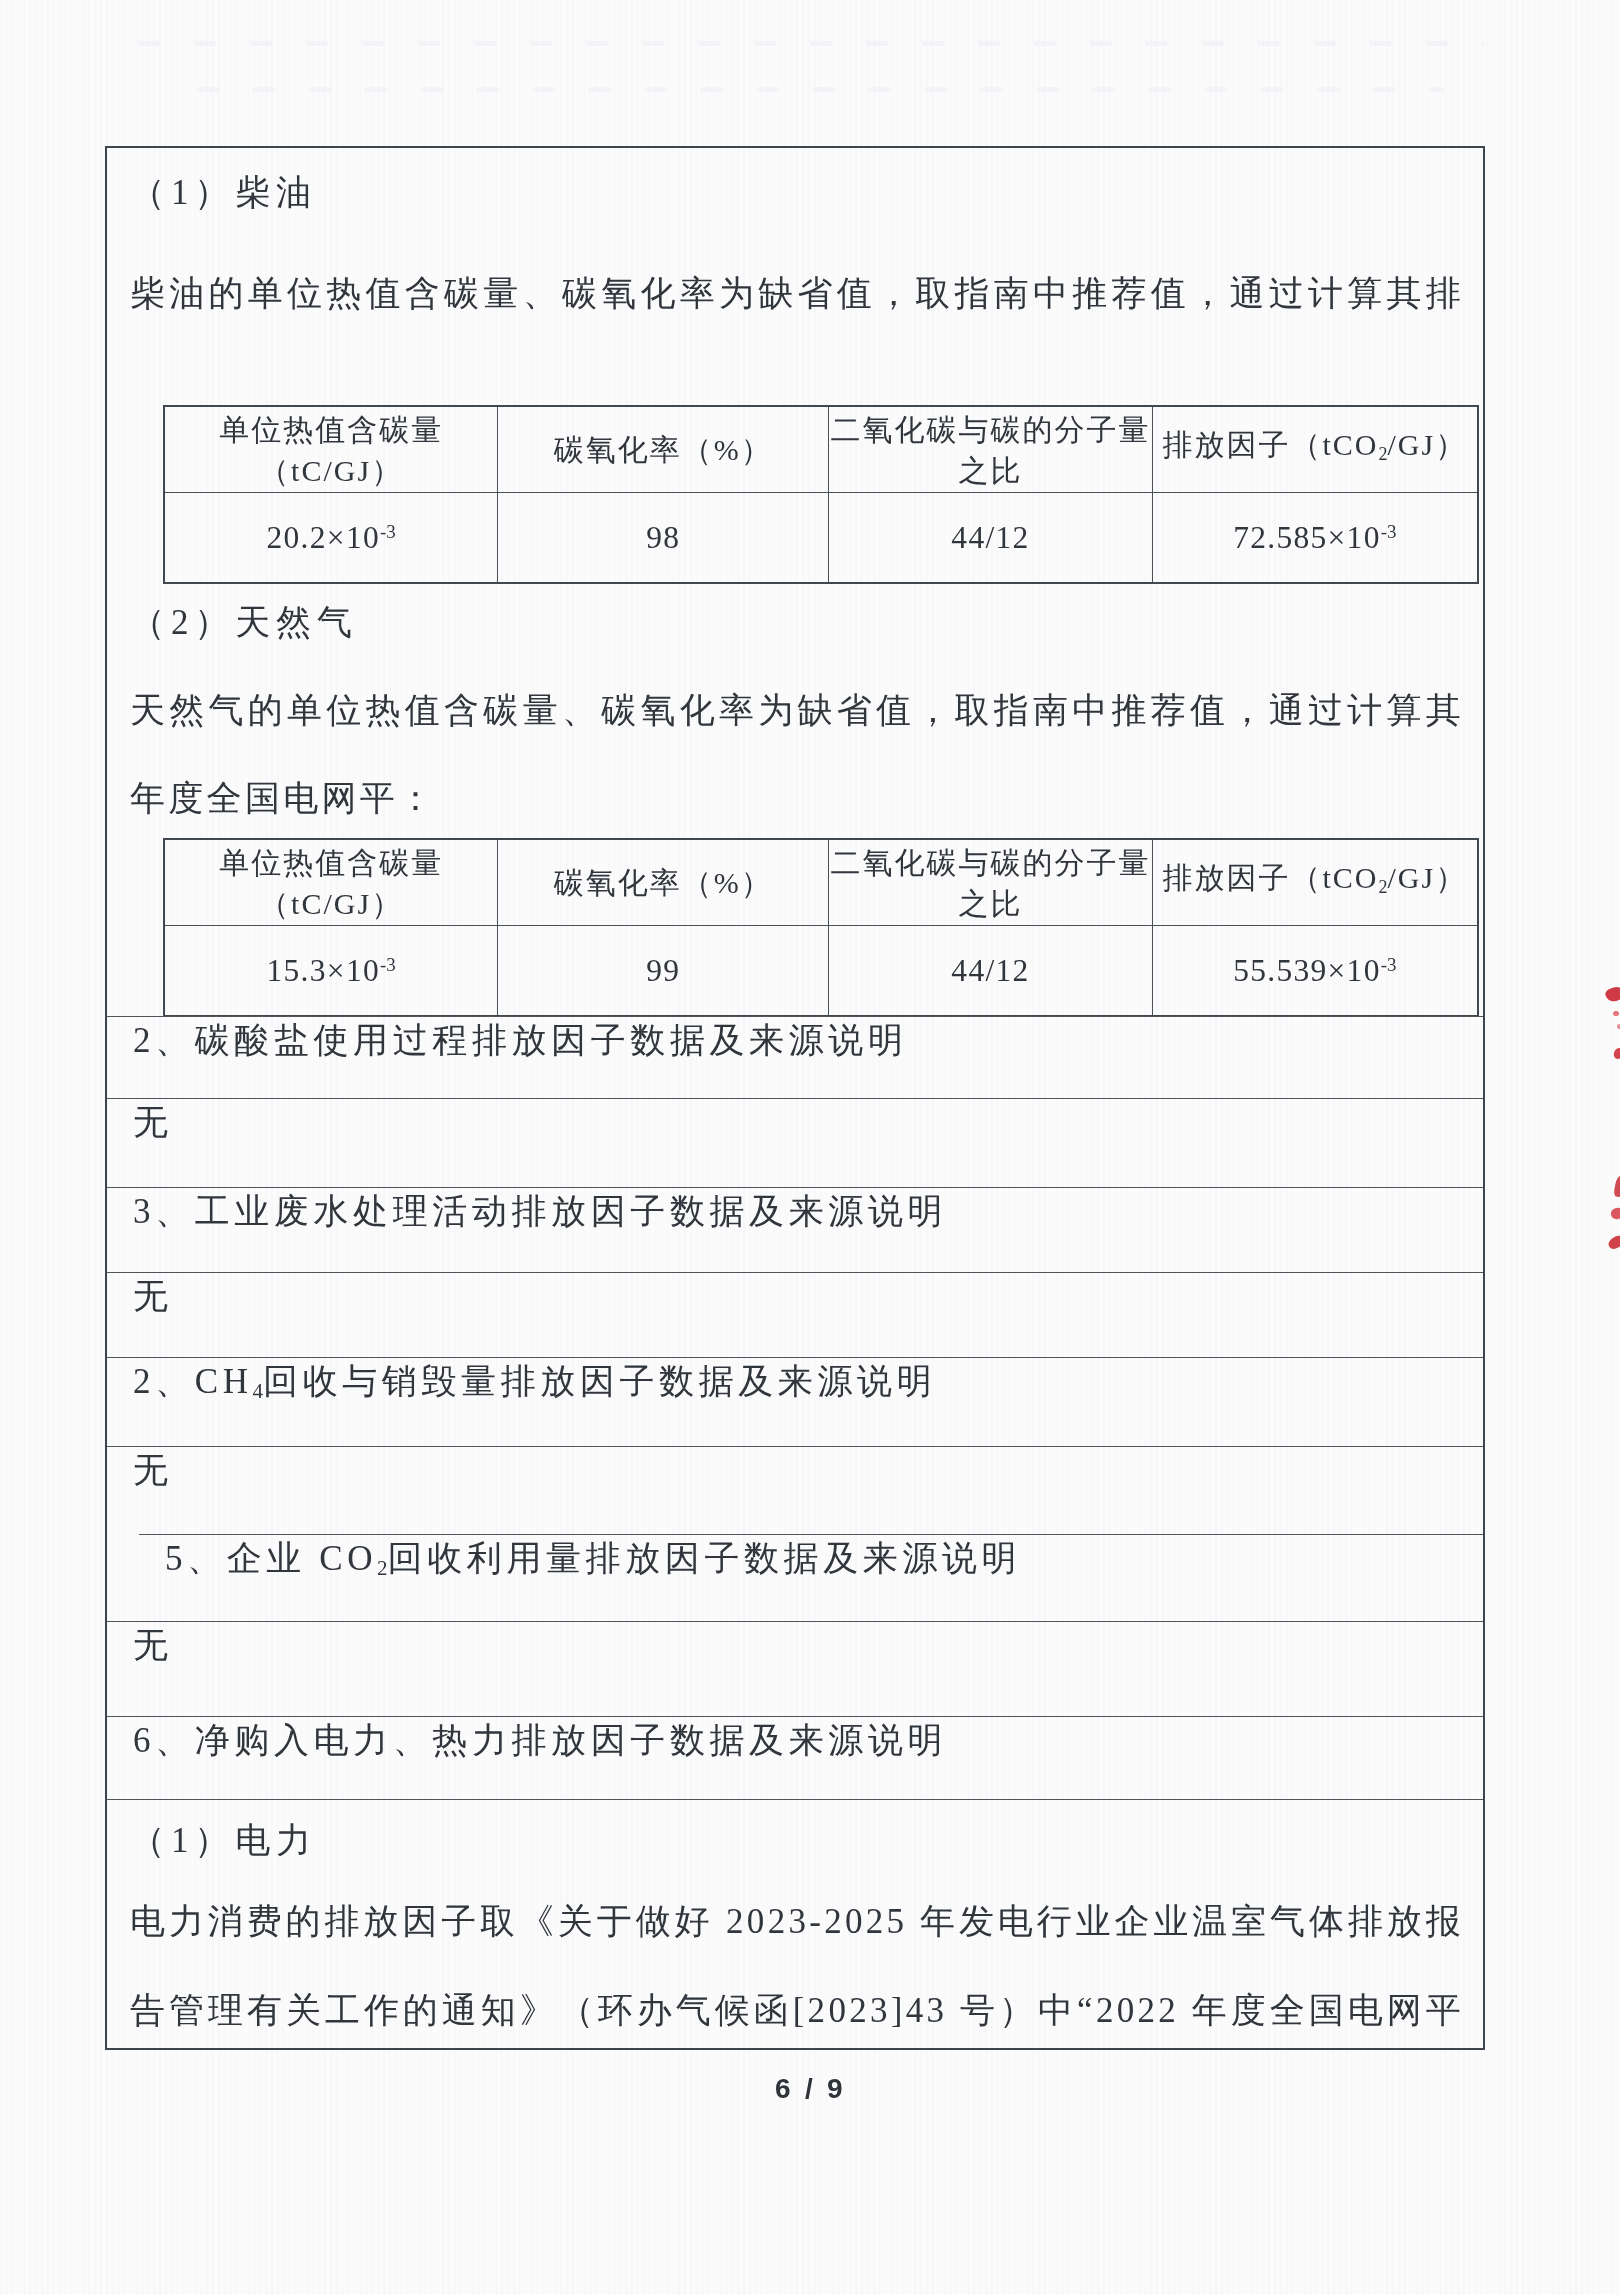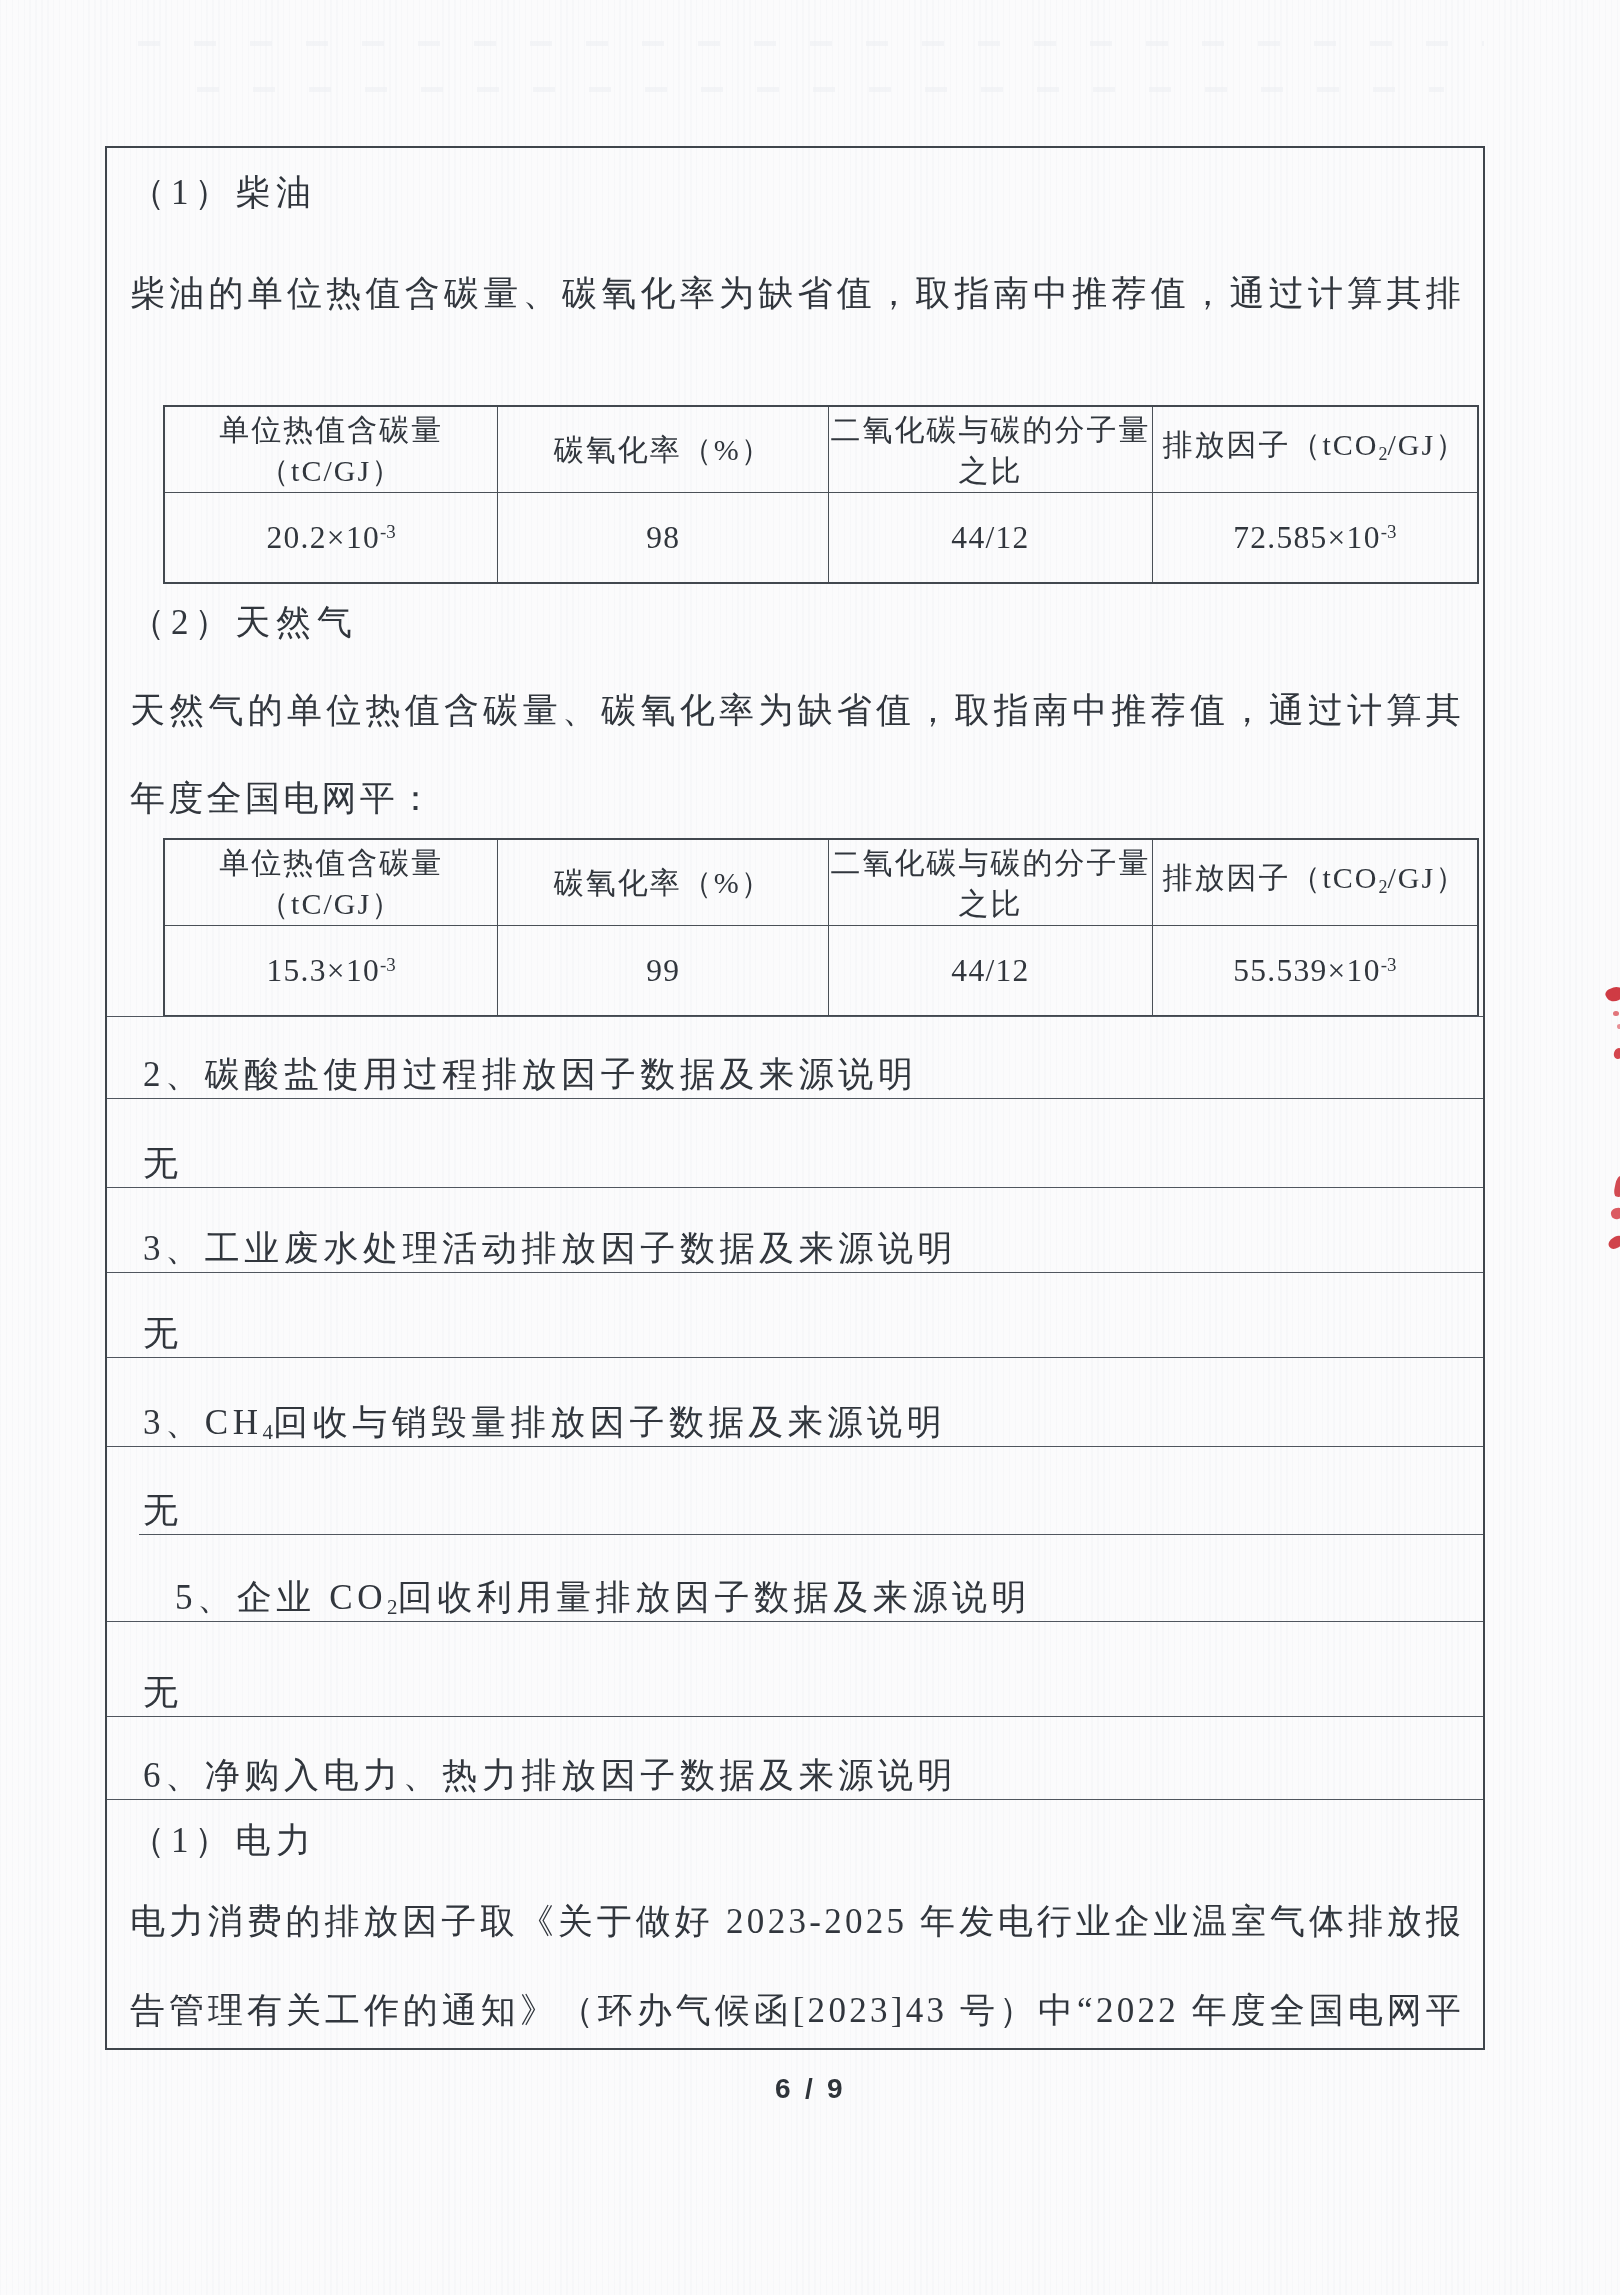--- a/index.html
+++ b/index.html
@@ -28,22 +28,22 @@
   .ftable{position:absolute;left:56px;width:1316px;border-collapse:collapse;table-layout:fixed;
     border:2px solid #42484f;}
   .ftable th,.ftable td{border:1.3px solid #4a5057;font-weight:normal;text-align:center;
     vertical-align:middle;font-size:30px;letter-spacing:2px;color:#31363d;padding:0;}
   .ftable .hrow th{height:85px;line-height:41px;}
   .ftable .vrow td{height:89px;font-size:31.5px;letter-spacing:1.3px;}
   .sb{font-size:0.6em;vertical-align:-0.25em;letter-spacing:0;}
   .sp{font-size:0.6em;vertical-align:0.55em;letter-spacing:0;}
   
   .secrows{position:absolute;left:0;top:868px;width:100%;}
-  .srow{box-sizing:border-box;border-top:1.3px solid #50565e;display:flex;align-items:flex-end;
-    padding-left:36px;font-size:35px;letter-spacing:4.6px;white-space:nowrap;}
+  .srow{box-sizing:border-box;border-top:1.3px solid #50565e;display:flex;align-items:flex-start;
+    padding-left:26px;font-size:35px;letter-spacing:4.6px;white-space:nowrap;}
   .srow.none{letter-spacing:2.6px;}
   .s6block{box-sizing:border-box;border-top:1.3px solid #50565e;position:relative;}
   .s6block .txt{left:23px;}
   .footer{position:absolute;left:0;top:2073px;width:100%;text-align:center;
     font-family:"Liberation Sans","DejaVu Sans",sans-serif;font-size:28px;font-weight:600;
     letter-spacing:3.3px;color:#2f343a;}
   
   .mark{position:absolute;}
   .m1{left:1606px;top:987px;width:18.4px;height:13.8px;transform:rotate(-28deg);background:#cf3b44;border-radius:30% 60% 45% 55%;}
   .m2{left:1613px;top:1011px;width:5.9px;height:5.3px;background:#e2757b;border-radius:50%;}
@@ -151,21 +151,21 @@
       <div class="srow none" style="height:89px;">
         <span>无</span>
       </div>
       <div class="srow" style="height:85px;">
         <span>3、工业废水处理活动排放因子数据及来源说明</span>
       </div>
       <div class="srow none" style="height:85px;">
         <span>无</span>
       </div>
       <div class="srow" style="height:89px;">
-        <span><span>3、CH</span><span class="sb">4</span><span>回收与销毁量排放因子数据及来源说明</span></span>
+        <span><span>2、CH</span><span class="sb">4</span><span>回收与销毁量排放因子数据及来源说明</span></span>
       </div>
       <div class="srow none" style="height:88px;">
         <span>无</span>
       </div>
       <div class="srow" style="height:87px;margin-left:32px;">
         <span><span>5、企业 CO</span><span class="sb">2</span><span>回收利用量排放因子数据及来源说明</span></span>
       </div>
       <div class="srow none" style="height:95px;">
         <span>无</span>
       </div>

